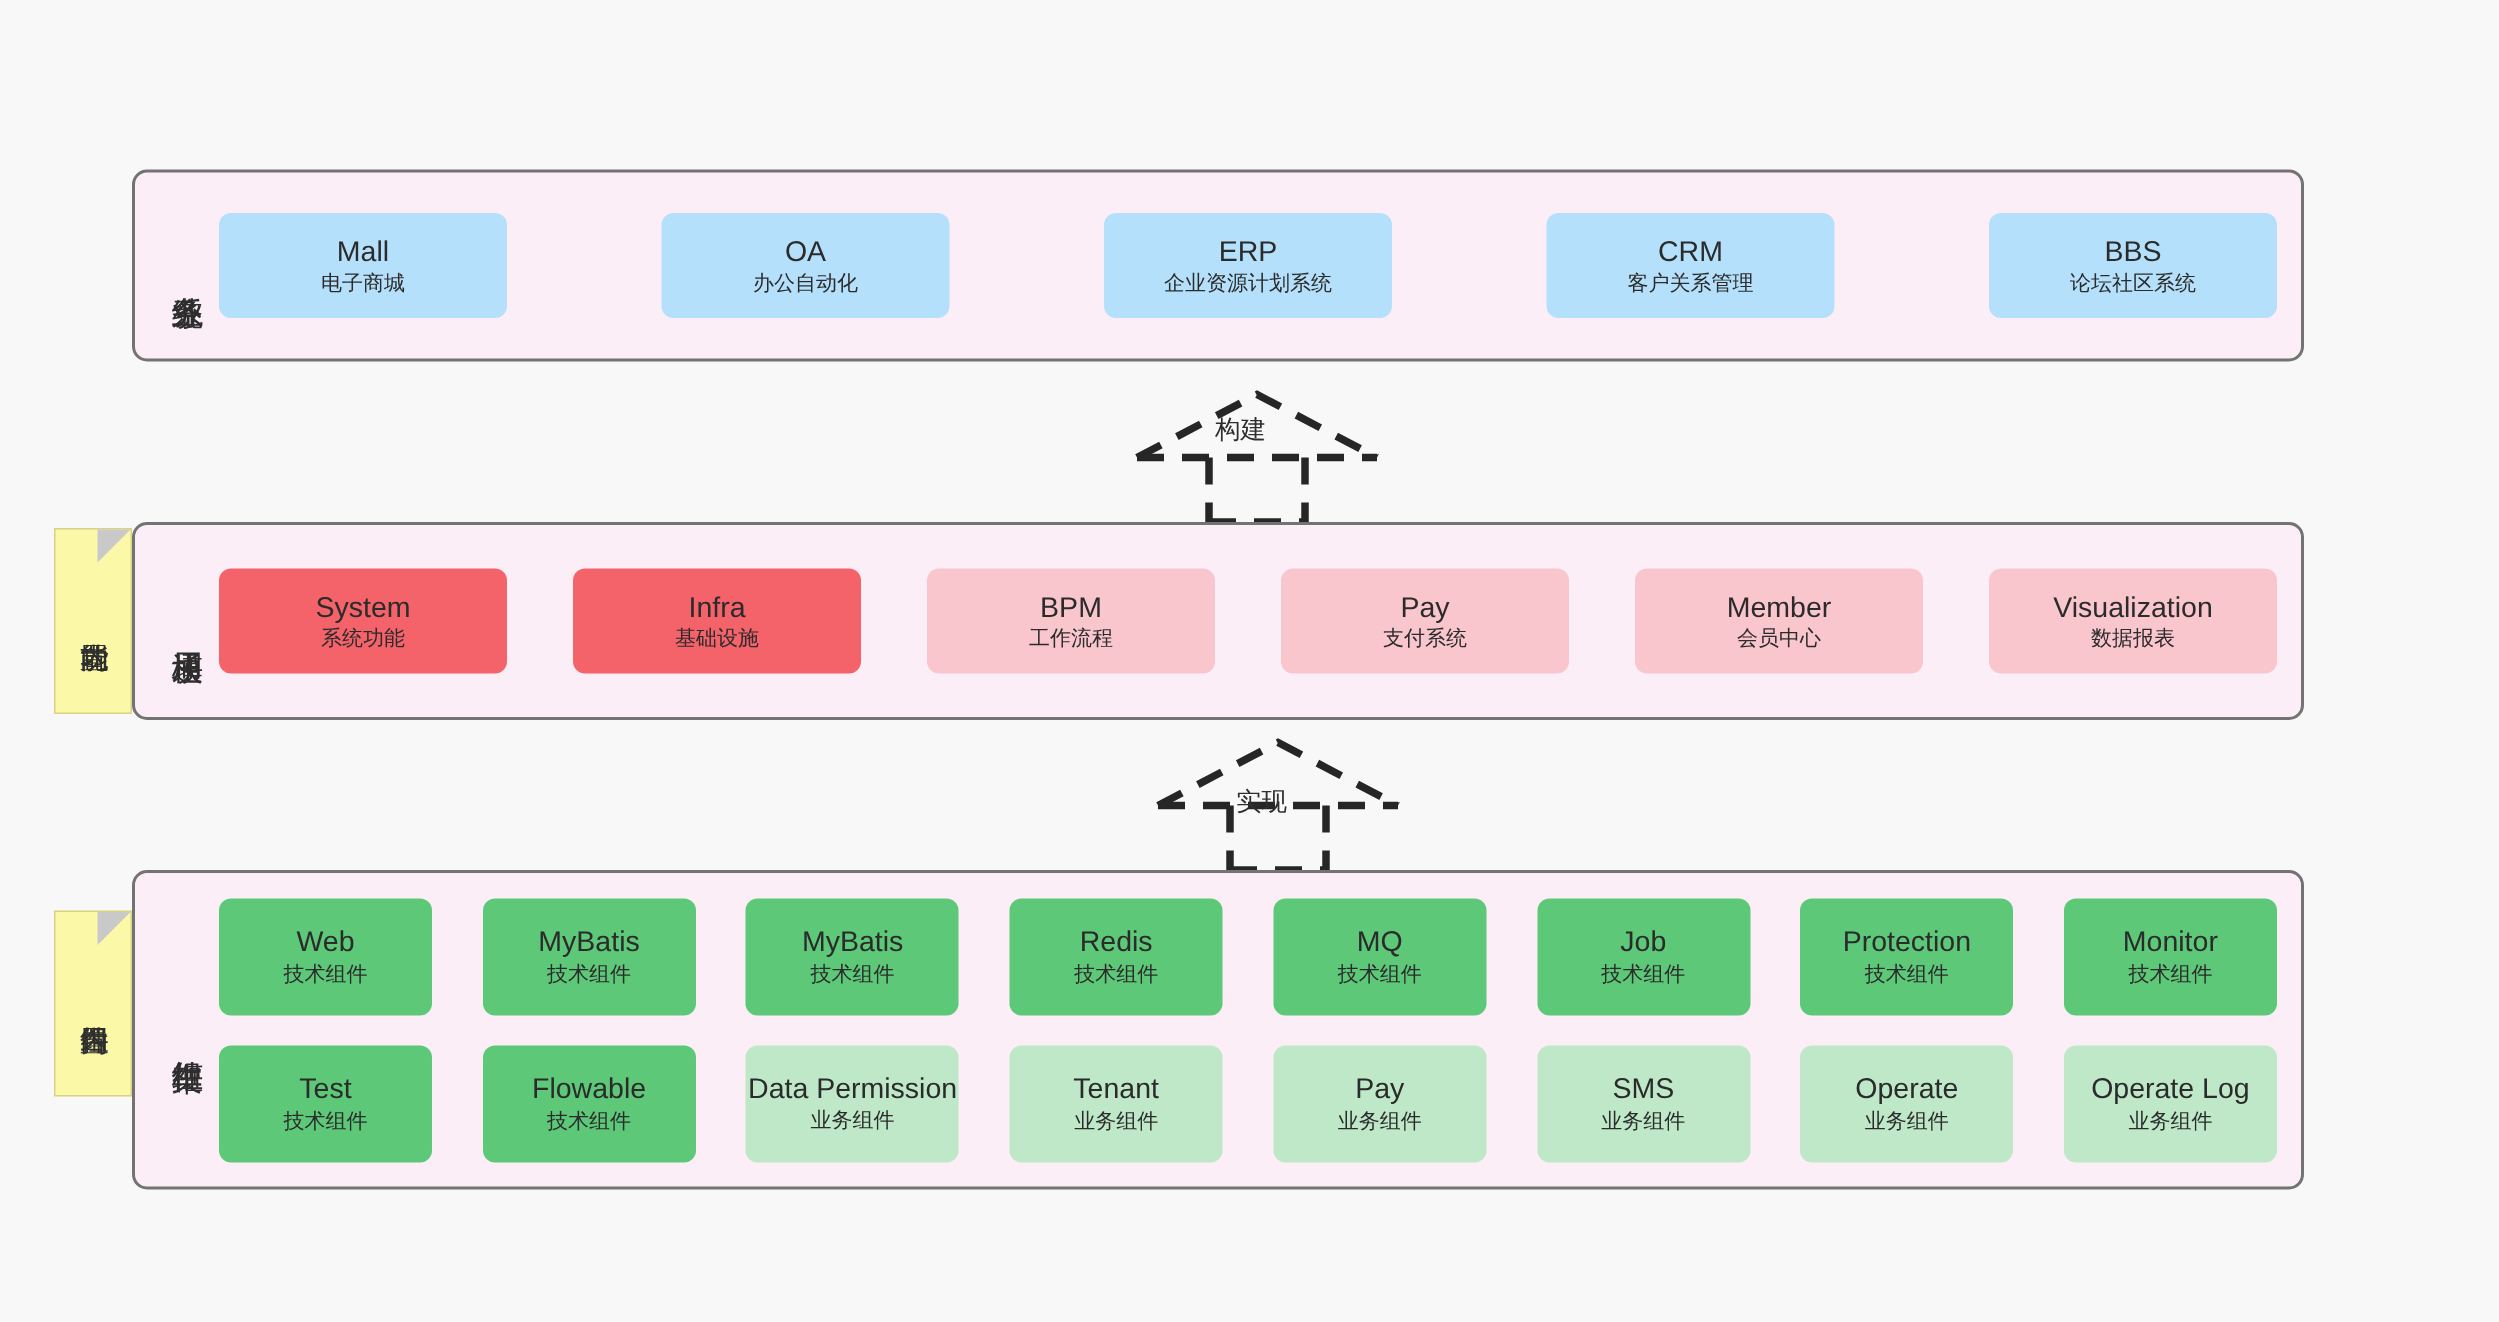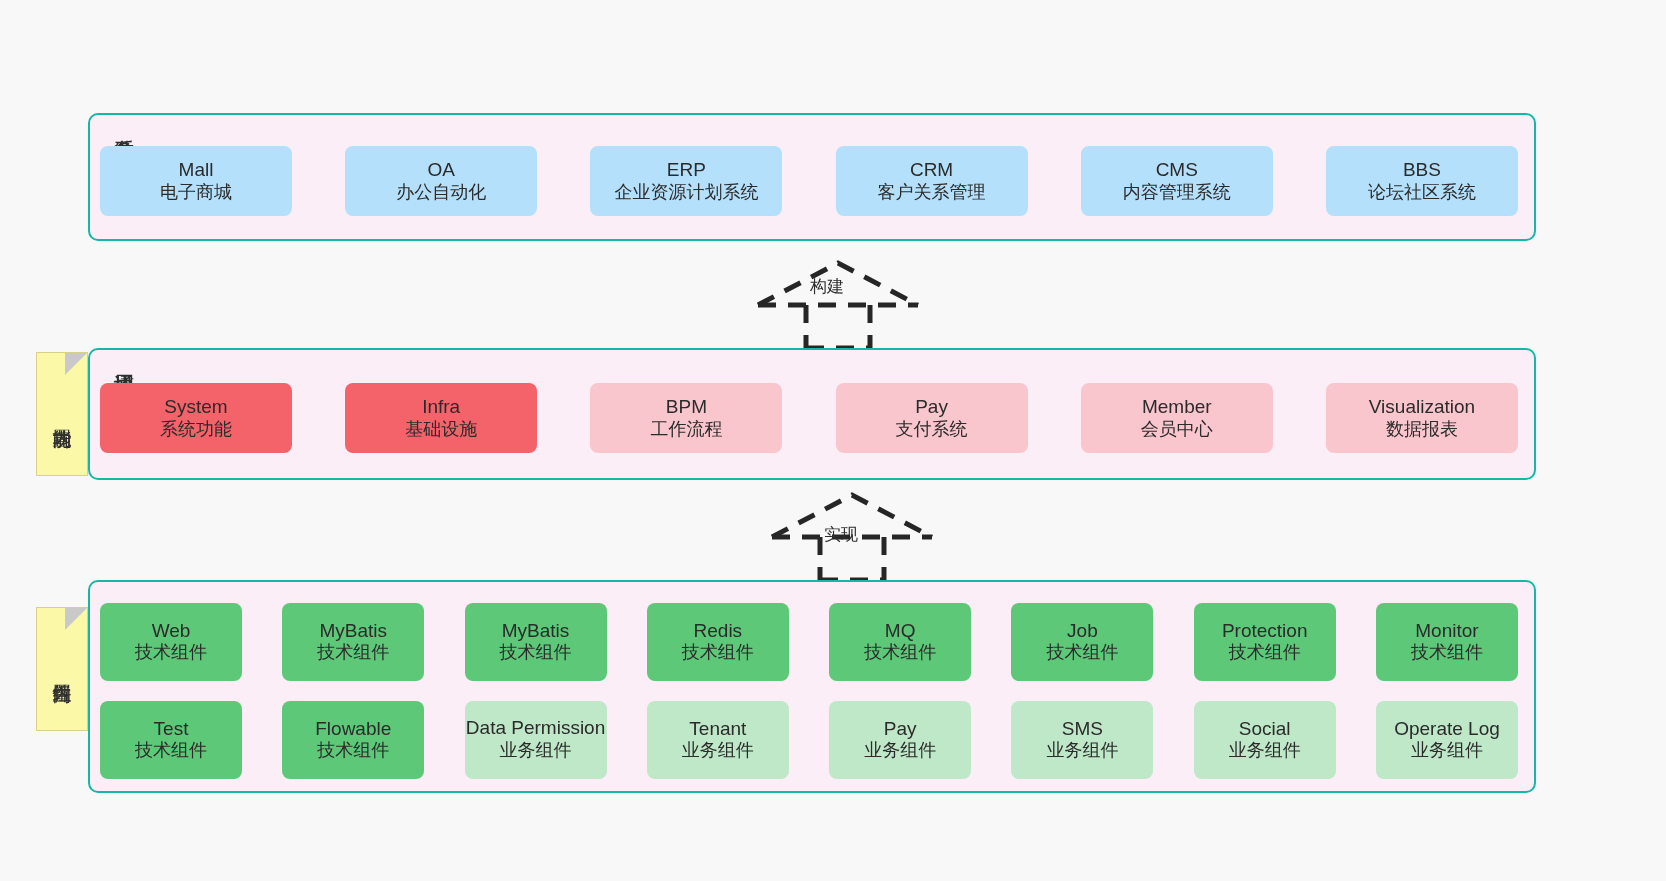--- a/index.html
+++ b/index.html
@@ -22,24 +22,24 @@
     left: 0; top: 0;
     width: 1666px;
     height: 881px;
   }
 
   
   .layer {
     position: absolute;
     box-sizing: border-box;
     background: #fbeef7;
-    border: 2px solid #14b8a6;
+    border: 2px solid #737373;
     border-radius: 10px;
     display: flex;
-    flex-direction: column;
+    flex-direction: row;
     align-items: stretch;
   }
 
   
   .layer-title {
     flex: 0 0 auto;
     width: 46px;
     display: flex;
     align-items: flex-start;
     justify-content: center;
@@ -81,21 +81,21 @@
     text-align: center;
     line-height: 1.22;
     color: #2b2b2b;
     overflow: hidden;
   }
   .card .en {
     font-size: 19px;
     white-space: nowrap;
   }
   .card .cn {
-    font-size: 18px;
+    font-size: 14px;
     white-space: nowrap;
     text-align: right;
   }
   .card.wrap .en {
     white-space: normal;
     line-height: 1.2;
   }
 
   .c-blue        { background: #b5e0fb; }
   .c-red         { background: #f4626a; }
@@ -178,24 +178,20 @@
           <span class="en">OA</span>
           <span class="cn">办公自动化</span>
         </div>
         <div class="card c-blue">
           <span class="en">ERP</span>
           <span class="cn">企业资源计划系统</span>
         </div>
         <div class="card c-blue">
           <span class="en">CRM</span>
           <span class="cn">客户关系管理</span>
-        </div>
-        <div class="card c-blue">
-          <span class="en">CMS</span>
-          <span class="cn">内容管理系统</span>
         </div>
         <div class="card c-blue">
           <span class="en">BBS</span>
           <span class="cn">论坛社区系统</span>
         </div>
       </div>
     </div>
   </div>
 
   <div class="arrow-group" id="arrow-build">
@@ -318,21 +314,21 @@
         </div>
         <div class="card c-lightgreen">
           <span class="en">Pay</span>
           <span class="cn">业务组件</span>
         </div>
         <div class="card c-lightgreen">
           <span class="en">SMS</span>
           <span class="cn">业务组件</span>
         </div>
         <div class="card c-lightgreen">
-          <span class="en">Social</span>
+          <span class="en">Operate</span>
           <span class="cn">业务组件</span>
         </div>
         <div class="card c-lightgreen">
           <span class="en">Operate Log</span>
           <span class="cn">业务组件</span>
         </div>
       </div>
 
     </div>
   </div>

